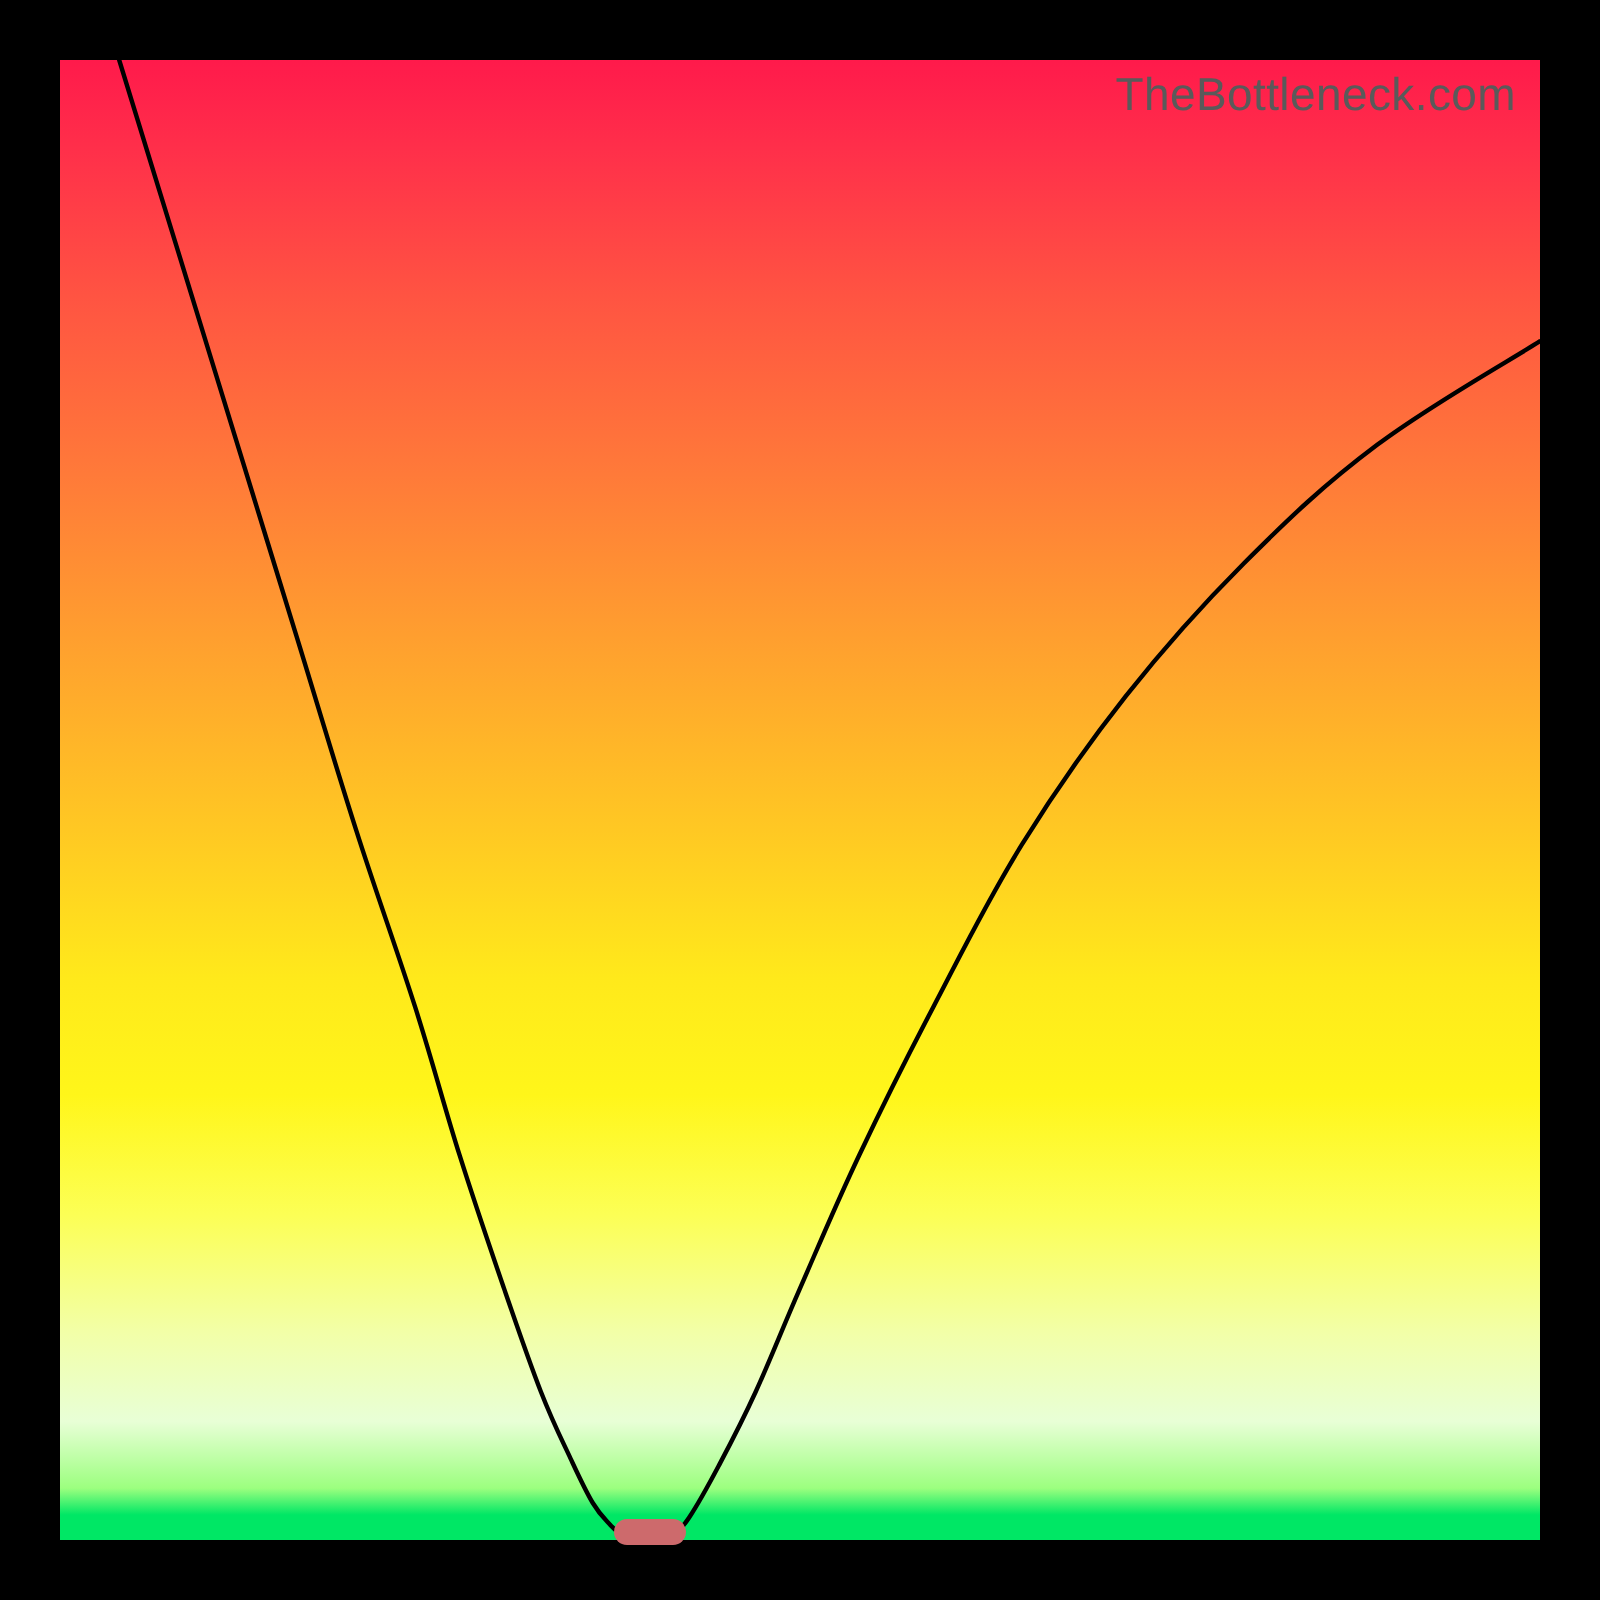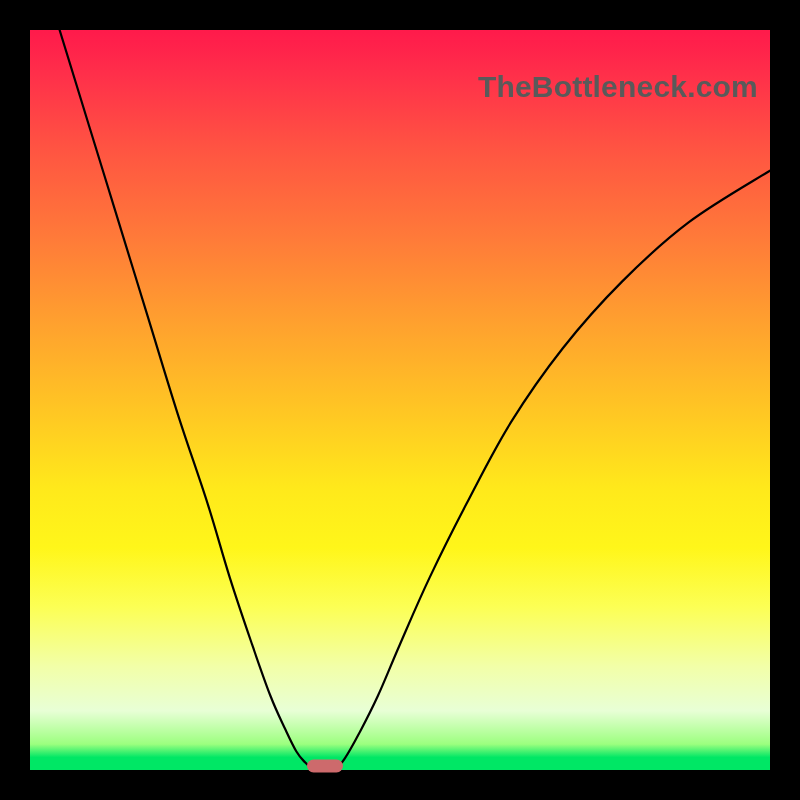--- a/index.html
+++ b/index.html
@@ -38,25 +38,24 @@
       #9cff7f 96.5%,
       #00e765 98.3%,
       #00e765 100%
     );
   }
   .watermark {
     position: absolute;
     top: 4px;
     right: 12px;
     color: #5a5a5a;
-    font-size: 30px;
-    font-weight: 700;
+    font-size: 23px;
+    font-weight: 400;
     letter-spacing: 0.2px;
     white-space: nowrap;
-    margin-top: 36px;
   }
   .curve-svg {
     position: absolute;
     left: 0;
     top: 0;
     width: 740px;
     height: 740px;
   }
   .curve-path {
     fill: none;

